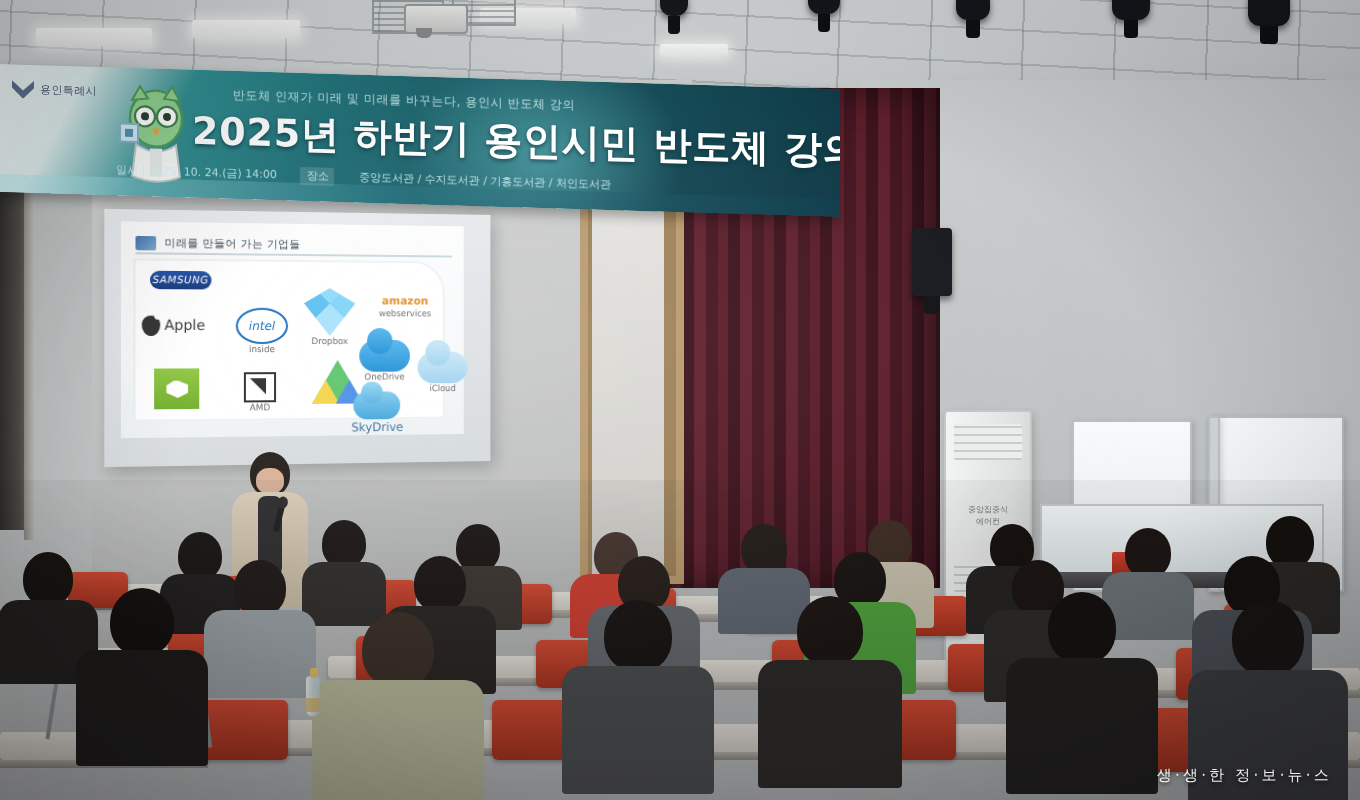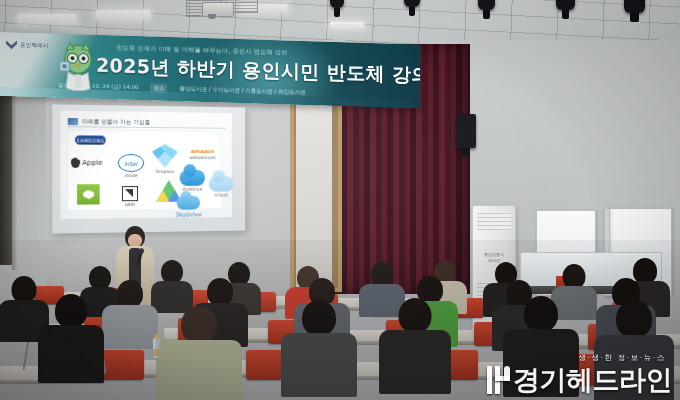--- a/index.html
+++ b/index.html
@@ -839,24 +839,15 @@
     </div>
 
     <div class="bottle" style="left:153px;top:88px;"></div>
   </div>
 
   <div class="lowlight"></div>
   <div class="grade"></div>
 
   <div class="watermark">
     <div class="wm-tag">생·생·한 정·보·뉴·스</div>
-    <div class="wm-main">
-      <div class="wm-logo">
-        <span class="wm-bar1"></span>
-        <span class="wm-bar2"></span>
-        <span class="wm-bar3"></span>
-        <span class="wm-bar4"></span>
-      </div>
-      <div class="wm-text">경기헤드라인</div>
-    </div>
   </div>
 
 </div>
 
 </body></html>

